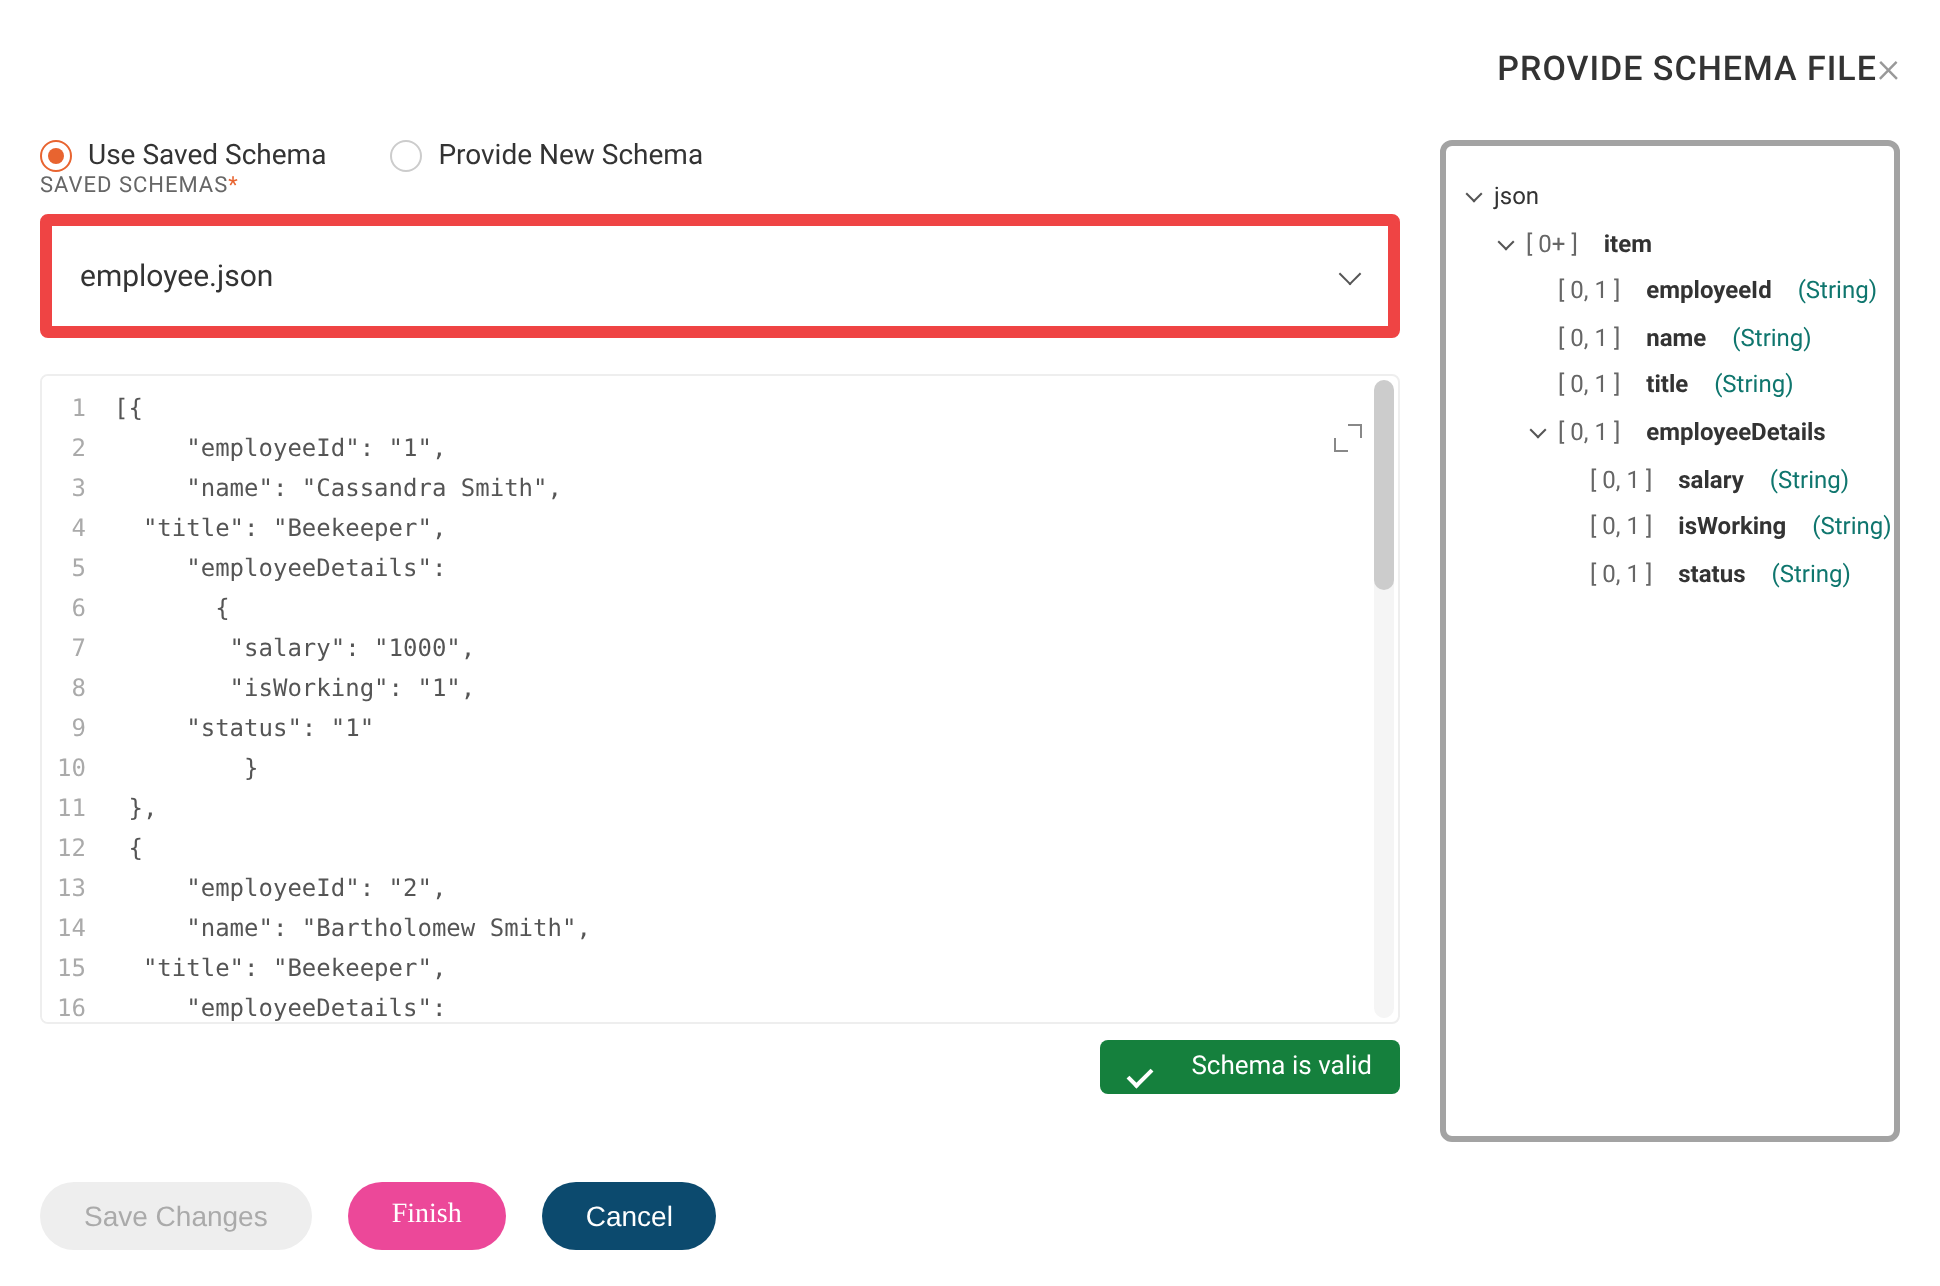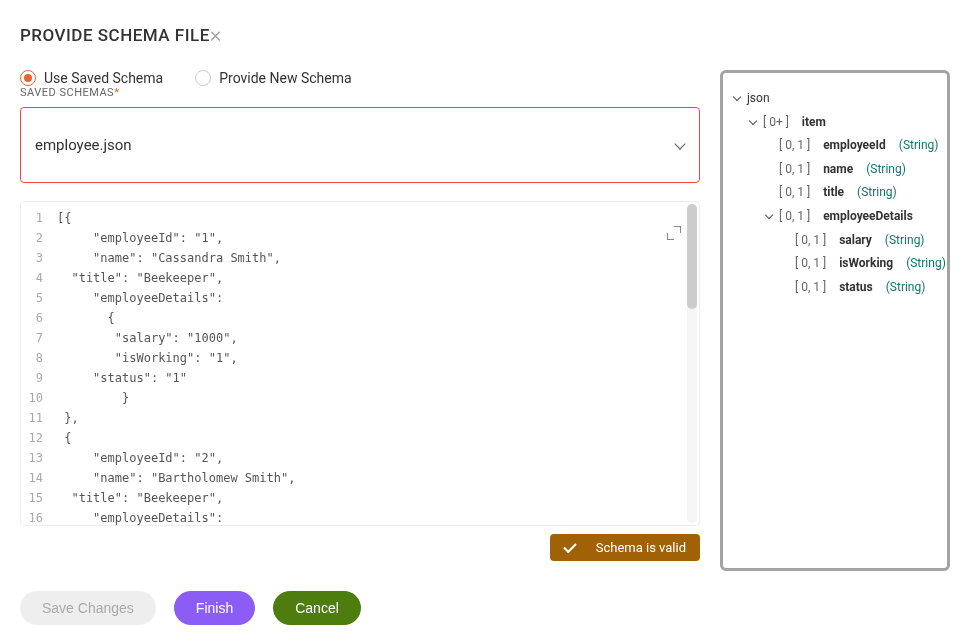--- a/index.html
+++ b/index.html
@@ -16,21 +16,21 @@
       position: relative;
     }
     .page {
       padding: 24px 20px 18px 20px;
       height: 100%;
       display: flex;
       flex-direction: column;
     }
     .header-row {
       display: flex;
-      justify-content: flex-start;
+      justify-content: flex-end;
       align-items: center;
       margin-bottom: 24px;
     }
     .title {
       font-size: 17px;
       font-weight: 500;
       letter-spacing: 0.5px;
       color: #333;
     }
     .close-x {
@@ -94,23 +94,23 @@
     .field-label {
       font-size: 11px;
       letter-spacing: 0.5px;
       color: #666;
       margin-bottom: 8px;
     }
     .field-label .req {
       color: #e86430;
     }
     .select-wrap {
-      border: 1px solid #ef4444;
+      border: 6px solid #ef4444;
       border-radius: 4px;
-      padding: 28px 14px;
+      padding: 16px 14px;
       display: flex;
       justify-content: space-between;
       align-items: center;
       cursor: pointer;
       margin-bottom: 18px;
       font-size: 15px;
       color: #333;
     }
     .chevron {
       display: inline-block;
@@ -206,27 +206,27 @@
       width: 10px;
       height: 105px;
       background: #ccc;
       border-radius: 5px;
     }
     .valid-row {
       display: flex;
       justify-content: flex-end;
     }
     .valid-badge {
-      background: #a16207;
+      background: #15803d;
       color: #fff;
       padding: 6px 14px;
       border-radius: 4px;
       font-size: 13px;
       display: flex;
-      align-items: center;
+      align-items: flex-end;
       gap: 20px;
     }
     .check-ico {
       display: inline-block;
       width: 12px;
       height: 7px;
       border-left: 2px solid #fff;
       border-bottom: 2px solid #fff;
       transform: rotate(-45deg);
       margin-top: -3px;
@@ -242,26 +242,27 @@
       border: none;
       font-size: 14px;
       cursor: pointer;
     }
     .btn-disabled {
       background: #eee;
       color: #aaa;
       cursor: not-allowed;
     }
     .btn-primary {
-      background: #8b5cf6;
+      background: #ec4899;
       color: #fff;
       font-weight: 500;
+      font-family: Liberation Serif, serif;
     }
     .btn-secondary {
-      background: #4d7c0f;
+      background: #0c4a6e;
       color: #fff;
     }
     
     .tree-row {
       display: flex;
       align-items: center;
       gap: 5px;
       padding: 4px 0;
       line-height: 1.3;
       white-space: nowrap;

